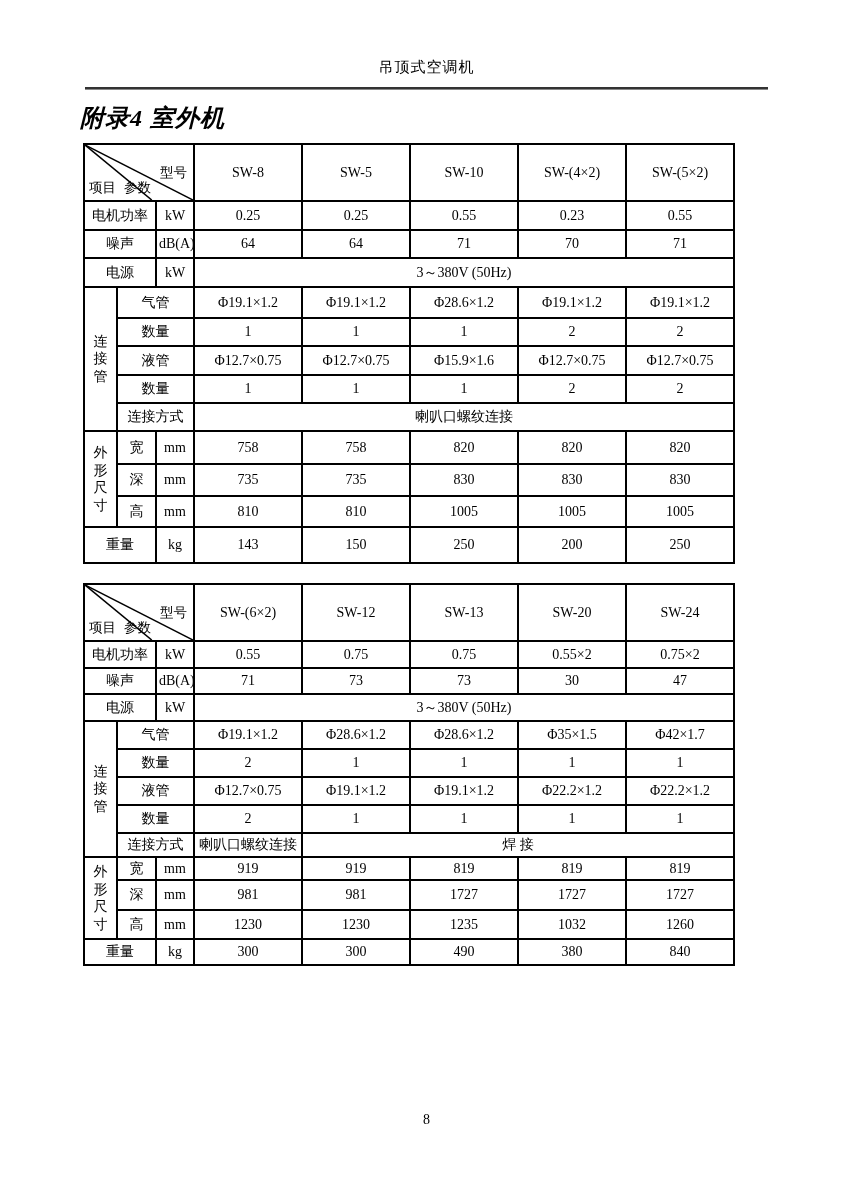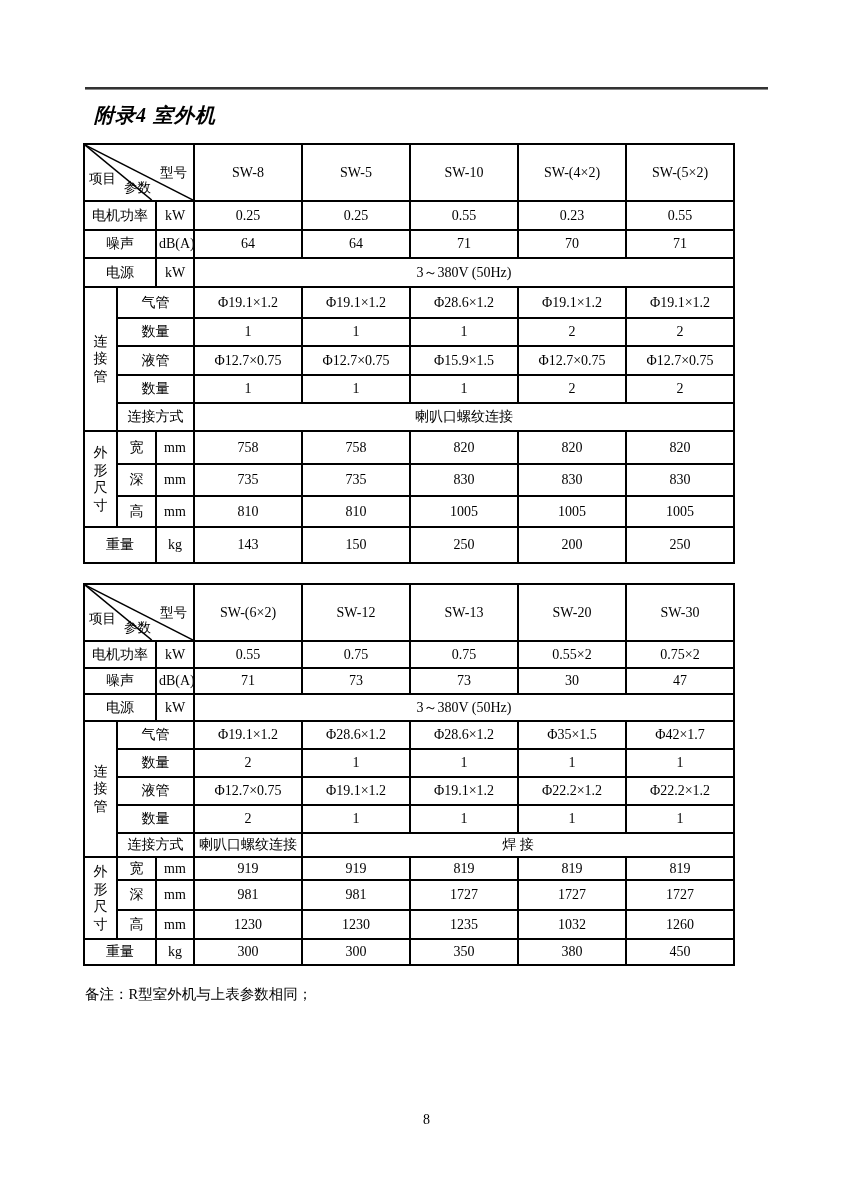--- a/index.html
+++ b/index.html
@@ -12,53 +12,54 @@
 
   .doc-header{
     position:absolute;top:58px;left:85px;width:683px;
     text-align:center;font-size:15px;letter-spacing:1px;
   }
   .header-rule{
     position:absolute;top:87px;left:85px;width:683px;height:2px;
     background:#333;border-bottom:1px solid #888;
   }
   .doc-title{
-    position:absolute;top:102px;left:94px;
-    font-size:20px;font-weight:bold;font-style:italic;letter-spacing:1px;
+    position:absolute;top:102px;left:80px;
+    font-size:24px;font-weight:bold;font-style:italic;letter-spacing:1px;
   }
 
   table.spec{
     position:absolute;left:83px;border-collapse:collapse;table-layout:fixed;
     width:652px;
   }
   #table1{top:143px;}
   #table2{top:583px;}
   table.spec td{
     border:2px solid #000;text-align:center;vertical-align:middle;
     padding:0 2px;font-size:14px;line-height:1.25;overflow:hidden;
   }
   td.unit{font-size:13px;padding:0;}
   td.grp{font-size:14px;}
   td.val{font-size:14px;}
   td.model{font-size:14.5px;}
 
   td.diag-cell{position:relative;padding:0;margin-left:47px;}
   td.diag-cell svg{position:absolute;inset:0;width:100%;height:100%;}
   .diag-model{position:absolute;top:20px;right:6px;font-size:13.5px;}
-  .diag-item{position:absolute;bottom:12px;left:4px;font-size:13.5px;}
+  .diag-item{position:absolute;bottom:3px;left:4px;font-size:13.5px;}
   .diag-param{position:absolute;bottom:3px;left:39px;font-size:13.5px;}
 
   .note{position:absolute;top:985px;left:85px;font-size:14.5px;}
   .page-number{position:absolute;top:1112px;left:85px;width:683px;text-align:center;font-size:14px;}
 </style>
 </head>
 <body>
 
 <div class="page">
 
+  <div class="doc-header">吊顶式空调机</div>
   <div class="header-rule"></div>
   <div class="doc-title">附录4 室外机</div>
 
   <table class="spec" id="table1">
     <colgroup>
       <col style="width:33px">
         <col style="width:39px">
         <col style="width:38px">
       <col style="width:108px">
         <col style="width:108px">
@@ -120,21 +121,21 @@
       <td class="val">1</td>
       <td class="val">1</td>
       <td class="val">1</td>
       <td class="val">2</td>
       <td class="val">2</td>
     </tr>
     <tr style="height:29px">
       <td colspan="2">液管</td>
       <td class="val">Φ12.7×0.75</td>
       <td class="val">Φ12.7×0.75</td>
-      <td class="val">Φ15.9×1.5</td>
+      <td class="val">Φ15.9×1.6</td>
       <td class="val">Φ12.7×0.75</td>
       <td class="val">Φ12.7×0.75</td>
     </tr>
     <tr style="height:28px">
       <td colspan="2">数量</td>
       <td class="val">1</td>
       <td class="val">1</td>
       <td class="val">1</td>
       <td class="val">2</td>
       <td class="val">2</td>
@@ -202,21 +203,21 @@
           <line x1="0" y1="0" x2="68" y2="57" stroke="#000" stroke-width="1.6"></line>
         </svg>
         <span class="diag-model">型号</span>
         <span class="diag-item">项目</span>
         <span class="diag-param">参数</span>
       </td>
       <td class="model">SW-(6×2)</td>
       <td class="model">SW-12</td>
       <td class="model">SW-13</td>
       <td class="model">SW-20</td>
-      <td class="model">SW-30</td>
+      <td class="model">SW-24</td>
     </tr>
     <tr style="height:27px">
       <td colspan="2">电机功率</td>
       <td class="unit">kW</td>
       <td class="val">0.55</td>
       <td class="val">0.75</td>
       <td class="val">0.75</td>
       <td class="val">0.55×2</td>
       <td class="val">0.75×2</td>
     </tr>
@@ -298,23 +299,22 @@
       <td class="val">1230</td>
       <td class="val">1235</td>
       <td class="val">1032</td>
       <td class="val">1260</td>
     </tr>
     <tr style="height:26px">
       <td colspan="2">重量</td>
       <td class="unit">kg</td>
       <td class="val">300</td>
       <td class="val">300</td>
-      <td class="val">350</td>
+      <td class="val">490</td>
       <td class="val">380</td>
-      <td class="val">450</td>
+      <td class="val">840</td>
     </tr>
   </tbody>
     </table>
 
-  <div class="note">备注：R型室外机与上表参数相同；</div>
   <div class="page-number">8</div>
 
 </div>
 
 </body></html>

